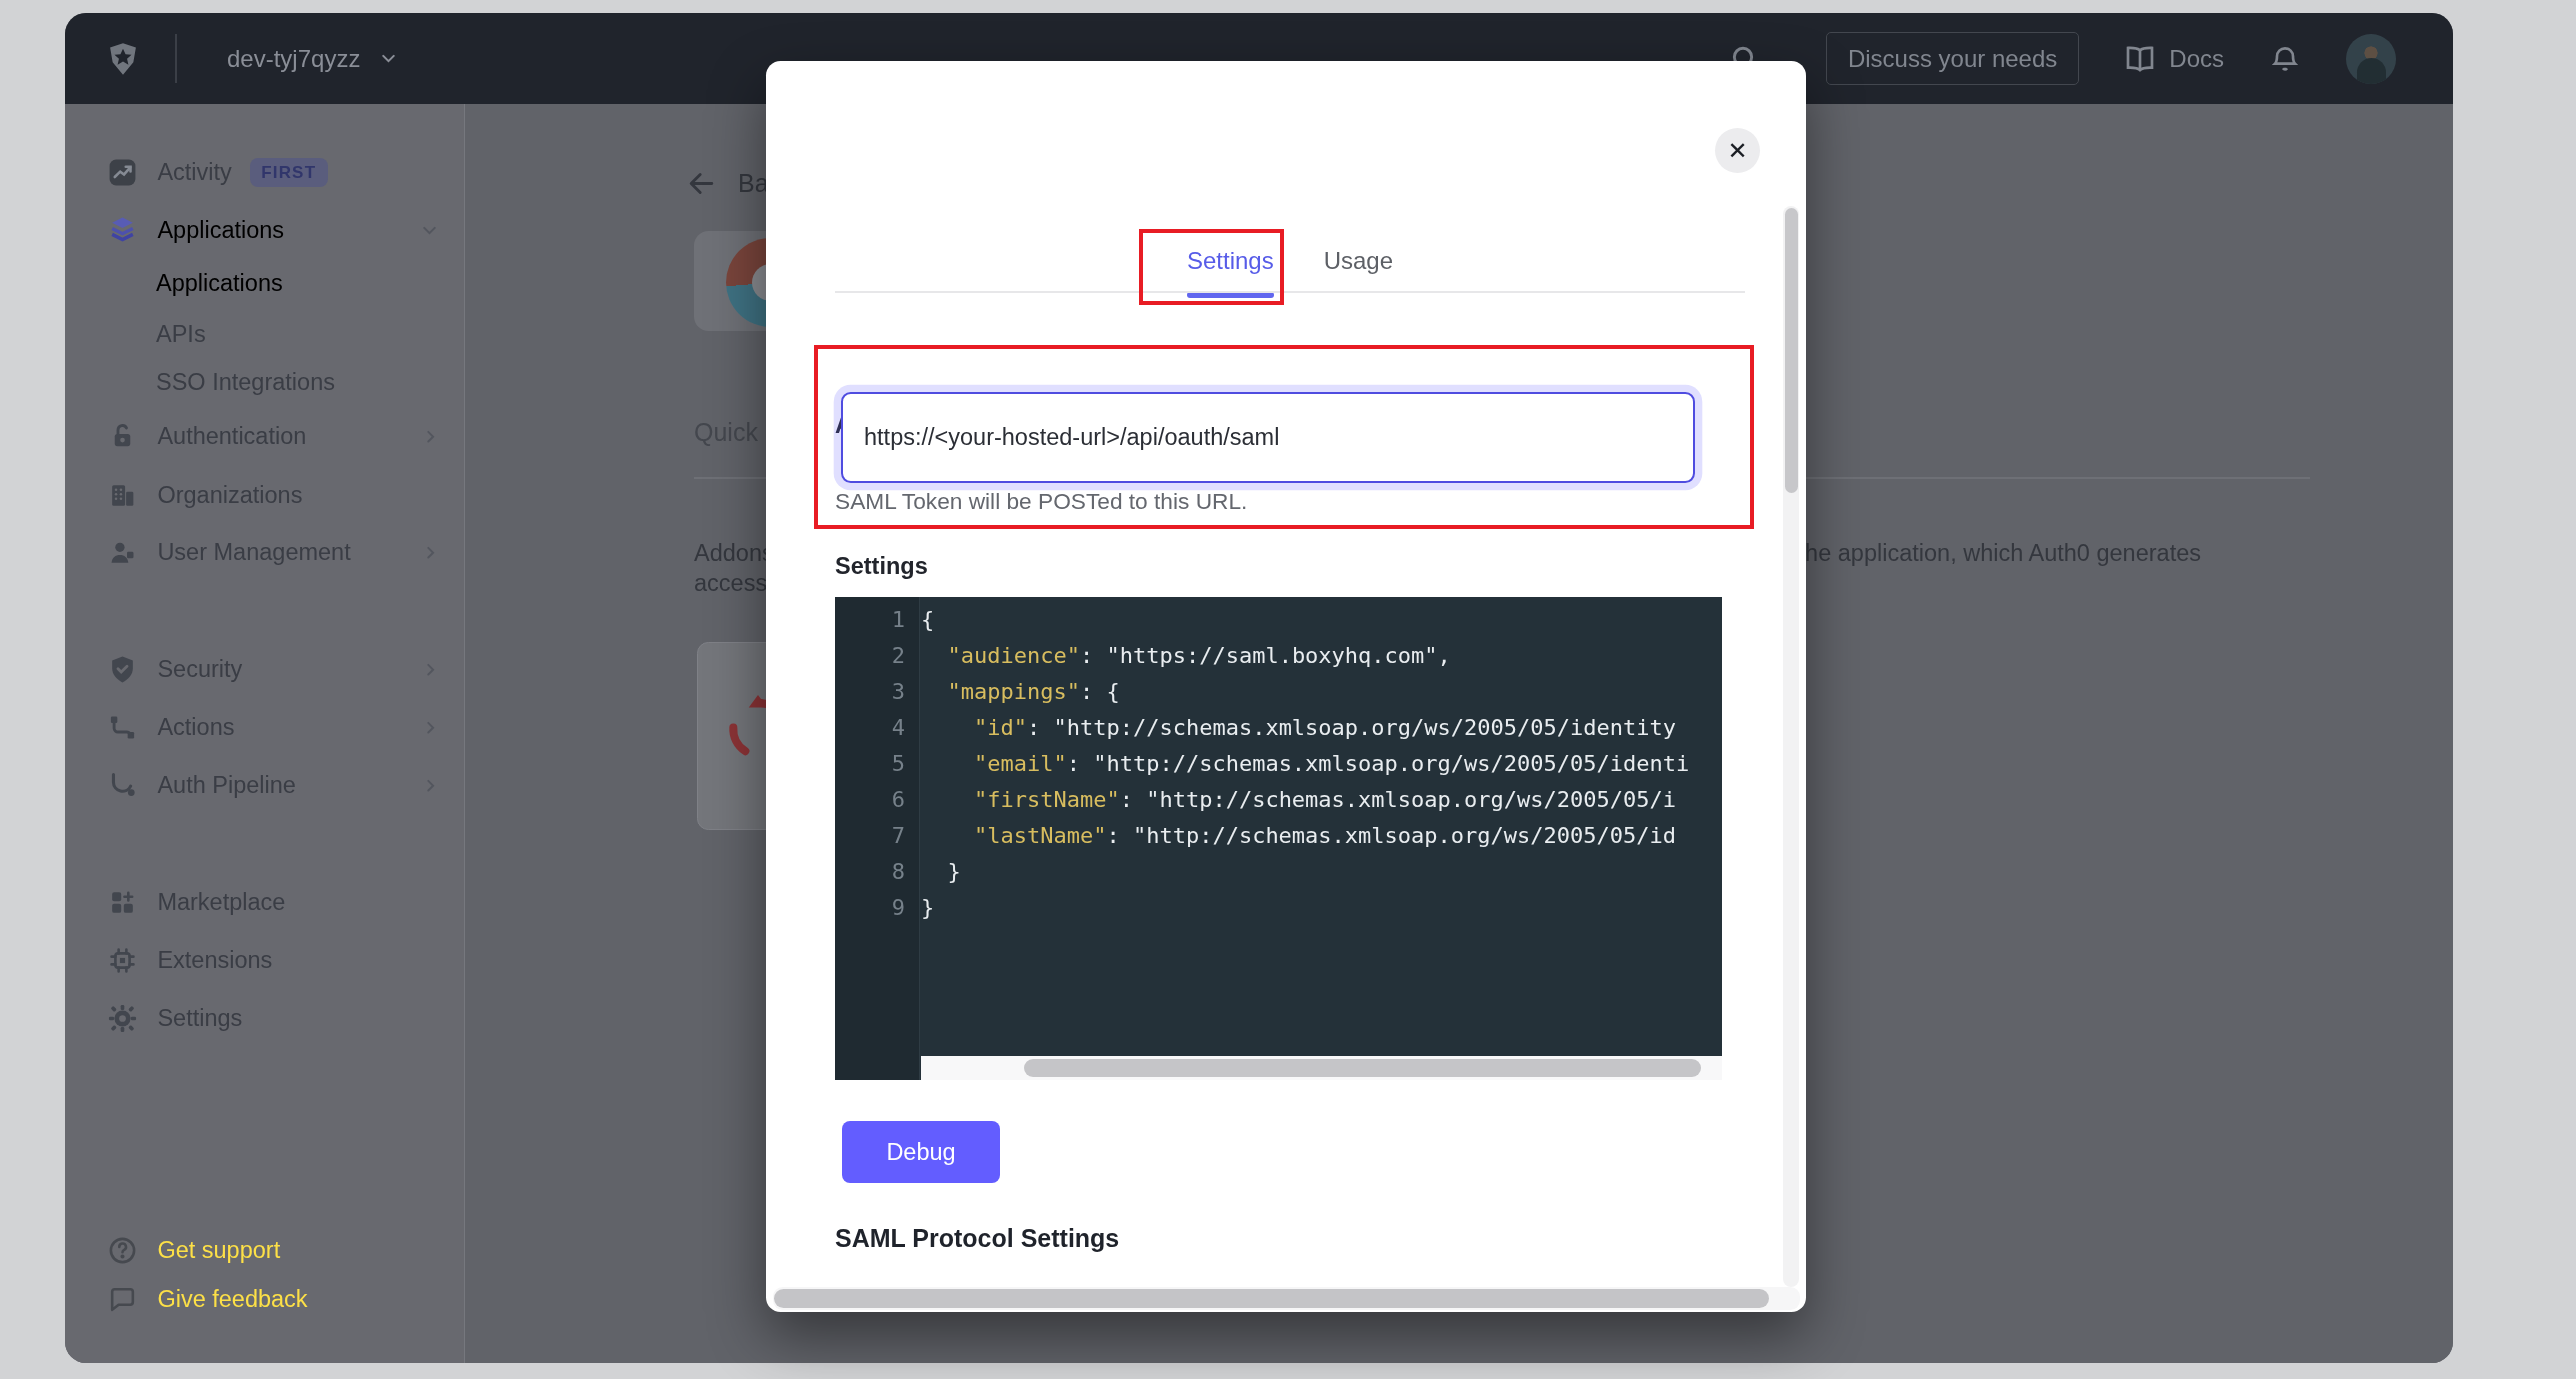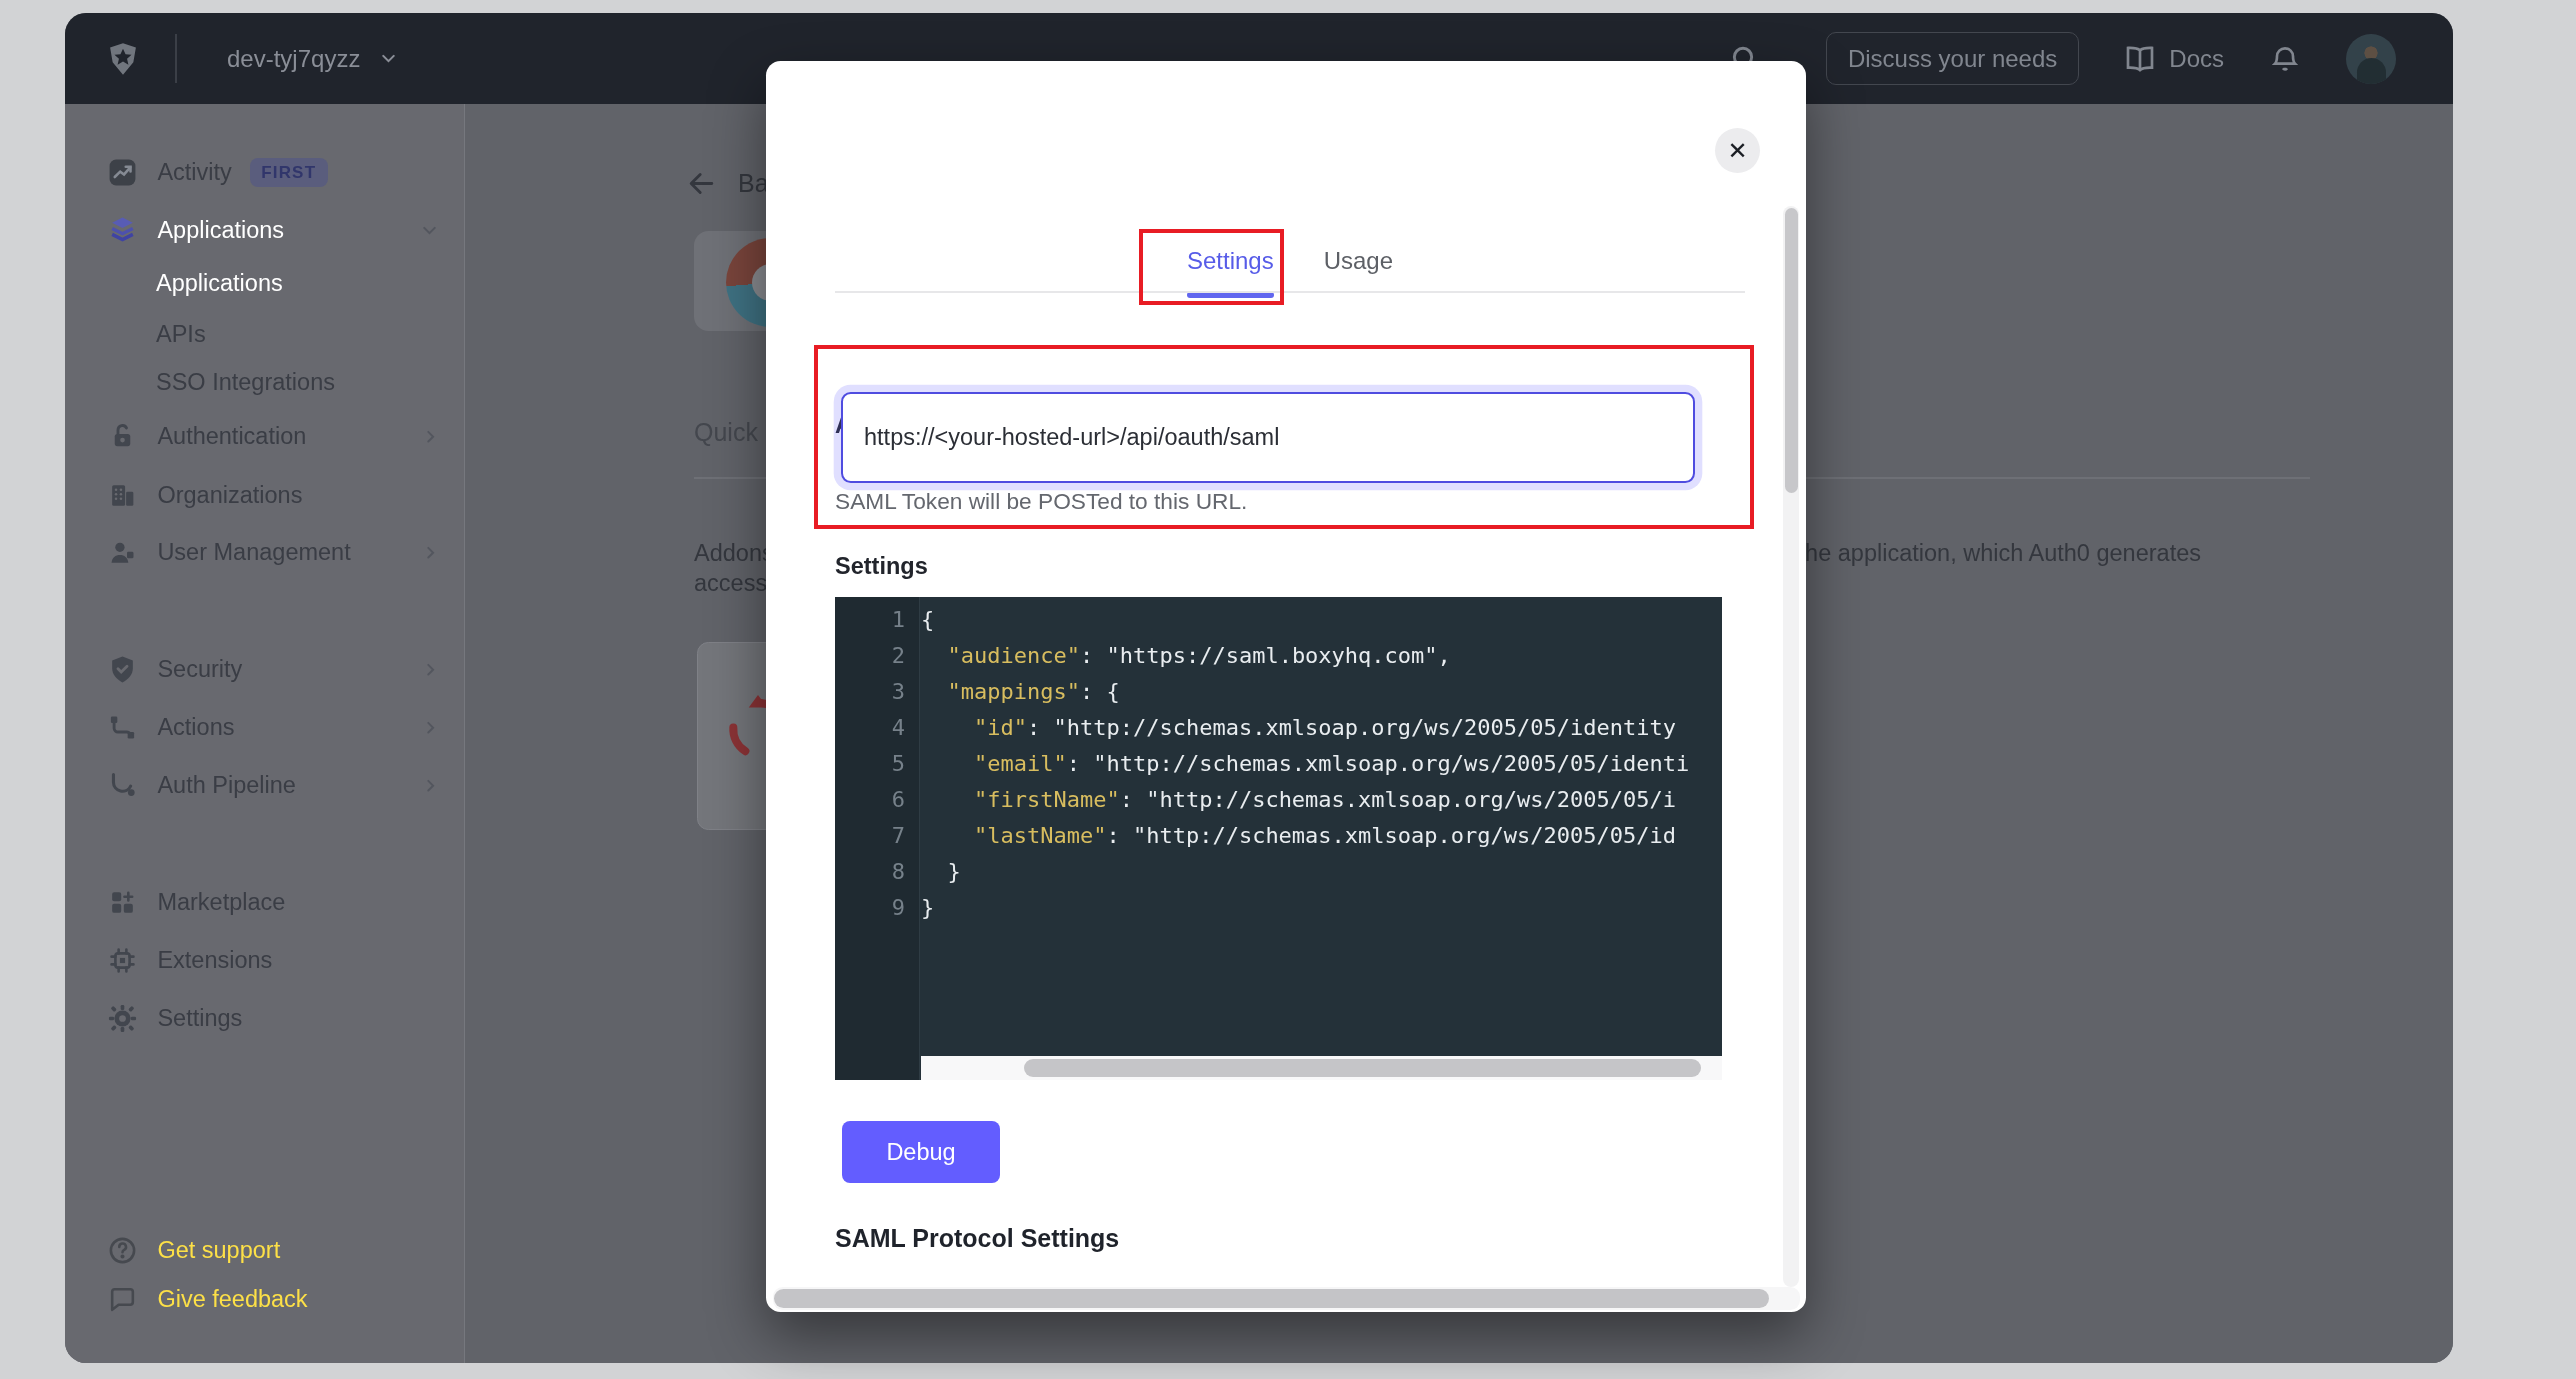--- a/index.html
+++ b/index.html
@@ -7,35 +7,35 @@
         font-family:"Liberation Sans",sans-serif;-webkit-font-smoothing:antialiased;}
   .abs{position:absolute;}
   
   .window{position:absolute;left:65px;top:13px;width:2388px;height:1350px;border-radius:21px;
           overflow:hidden;background:#616369;}
   .topbar{position:absolute;left:0;top:0;width:100%;height:91px;background:#20242c;}
   .tb-divider{position:absolute;left:110px;top:21px;width:1.6px;height:49px;background:#3b3f47;}
   .tenant{position:absolute;left:162px;top:0;height:91px;display:flex;align-items:center;gap:18px;
           color:#8a8e97;font-size:24px;}
   .tb-right{position:absolute;right:57px;top:0;height:91px;display:flex;align-items:center;gap:45px;}
-  .discuss-btn{border:1.6px solid #43474f;border-radius:10px;height:53px;padding:0 21px;display:flex;
+  .discuss-btn{border:1.6px solid #43474f;border-radius:5px;height:53px;padding:0 21px;display:flex;
           align-items:center;color:#81868f;font-size:24px;background:transparent;margin-left:20px;}
   .docs{display:flex;align-items:center;gap:13px;color:#81868f;font-size:24px;}
   .avatar{width:50px;height:50px;border-radius:50%;background:radial-gradient(circle at 50% 38%,#5d4f43 0 16%,#33424a 17% 100%);
           overflow:hidden;position:relative;}
   .avatar:after{content:"";position:absolute;left:10.5px;top:24px;width:29px;height:32px;border-radius:14.6px 14.6px 0 0;background:#222e33;}
   
   .sidebar{position:absolute;left:0;top:91px;width:399px;bottom:0;background:#68696f;border-right:1.6px solid #76787e;}
   .srow{position:absolute;left:0;right:0;height:45px;display:flex;align-items:center;
         padding-left:42px;padding-right:24px;box-sizing:border-box;color:#3a3d45;font-size:23.5px;}
   .srow .sicon{width:31px;height:31px;margin-right:19.4px;flex:0 0 auto;display:flex;align-items:center;justify-content:center;}
   .srow .slabel{white-space:nowrap;}
   .srow .spacer{flex:1;}
   .srow.sub{padding-left:91px;}
-  .srow.active{color:#ffffff;}
+  .srow.active{color:#000000;}
   .badge{margin-left:18px;background:#5a5d7d;color:#31366b;font-size:17px;font-weight:bold;
          letter-spacing:1.2px;border-radius:8px;padding:5.7px 11.3px;line-height:1;}
   .chev{color:#53565e;}
   .sfoot{color:#fde047;}
   
   .main-bg{position:absolute;left:400px;top:91px;right:0;bottom:0;background:#616369;}
   .dim-text{color:#34373e;font-size:23.5px;white-space:nowrap;}
   .back-row{position:absolute;left:621px;top:155px;display:flex;align-items:center;gap:21px;color:#34373e;font-size:25px;}
   .app-tile{position:absolute;left:629px;top:218px;width:100px;height:100px;border-radius:14.6px;background:#6f7177;overflow:visible;}
   .donut{position:absolute;left:32px;top:6.5px;width:89px;height:89px;border-radius:50%;

